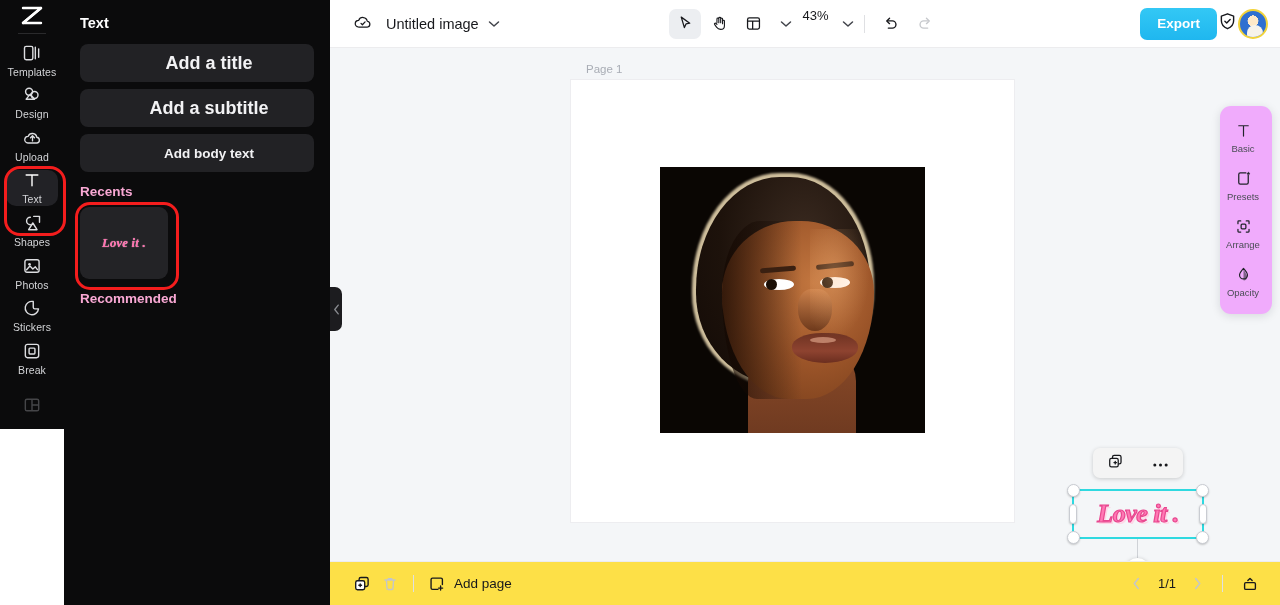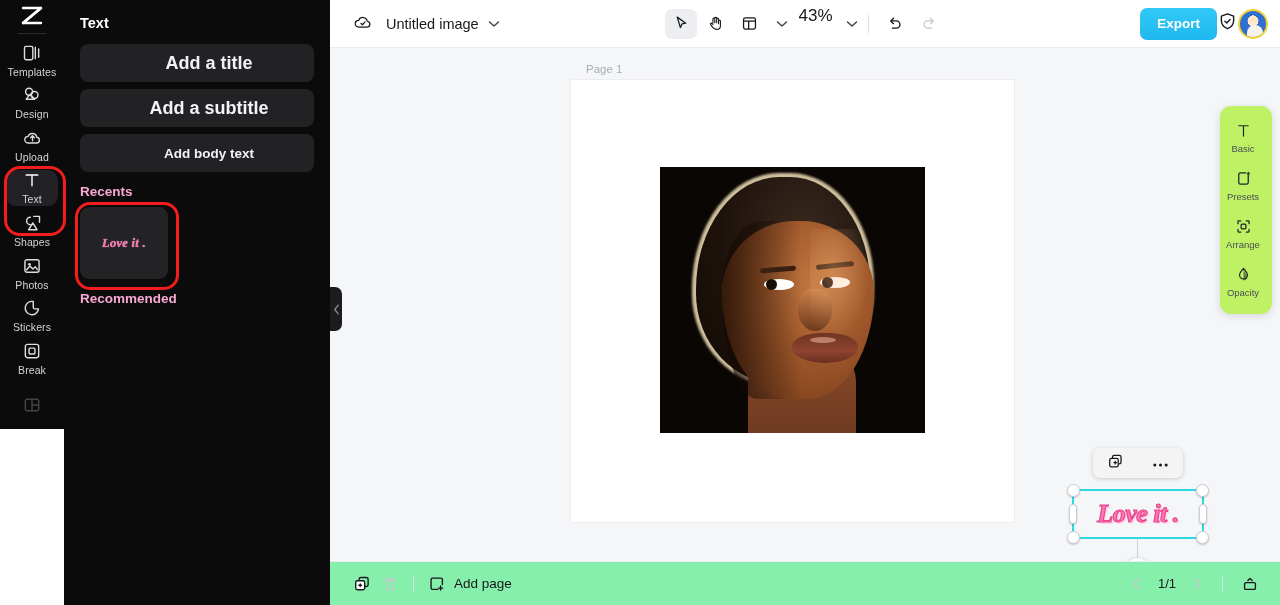--- a/index.html
+++ b/index.html
@@ -121,21 +121,21 @@
     display: flex; align-items: center; justify-content: center; gap: 2px;
     height: 48px; pointer-events: none;
   }
   .tb-center > * { pointer-events: auto; }
   .tb-btn {
     width: 32px; height: 30px; border-radius: 7px;
     display: flex; align-items: center; justify-content: center;
     color: #17181c;
   }
   .tb-btn.sel { background: #eceef1; }
-  .tb-zoom { font-size: 17px; color: #17181c; margin: 0 2px 16px 8px; }
+  .tb-zoom { font-size: 13px; color: #17181c; margin: 0 2px 16px 8px; }
   .tb-div { width: 1px; height: 18px; background: #dfe0e3; margin: 0 8px; }
   .tb-right { margin-left: auto; display: flex; align-items: center; gap: 0; }
   .export-btn {
     height: 32px; padding: 0 17px; border-radius: 7px;
     background: linear-gradient(180deg,#33c8f5 0%,#1fb7ef 100%);
     color: #fff; font-size: 13.5px; font-weight: 700;
     display: flex; align-items: center; justify-content: center; border: none;
   }
   .avatar {
     width: 30px; height: 30px; border-radius: 50%;
@@ -251,38 +251,38 @@
   .h-bar.r { right: -5px; }
   .rot-stem { position: absolute; left: 807px; top: 491px; width: 1px; height: 20px; background: #cfd2d7; z-index: 9; }
   .rot-btn {
     position: absolute; left: 795px; top: 510px; width: 25px; height: 25px;
     background: #fff; border-radius: 50%; box-shadow: 0 1px 4px rgba(0,0,0,.25);
     display: flex; align-items: center; justify-content: center; z-index: 11;
   }
 
   
   .bottombar {
-    height: 44px; flex: 0 0 44px; background: #86efac;
+    height: 44px; flex: 0 0 44px; background: #fde047;
     border-top: 1px solid #ececee;
     display: flex; align-items: center; padding: 0 16px 0 18px;
   }
   .bb-btn { width: 28px; height: 26px; display: flex; align-items: center; justify-content: center; color: #17181c; }
   .bb-btn.dim { color: #c3c6cb; }
   .bb-div { width: 1px; height: 17px; background: #dfe0e3; margin: 0 9px; }
   .addpage {
     display: flex; align-items: center; gap: 8px; font-size: 13.5px; color: #17181c; margin-left: 5px;
   }
   .bb-right { margin-left: auto; display: flex; align-items: center; gap: 4px; }
   .pg-arrow { width: 24px; height: 24px; display:flex; align-items:center; justify-content:center; color:#c3c6cb; }
   .pg-count { font-size: 13px; color: #17181c; padding: 0 5px; }
 
   
   .right-panel {
     position: absolute; right: 8px; top: 58px; width: 52px;
-    background: #bef264; border-radius: 11px;
+    background: #f0abfc; border-radius: 11px;
     box-shadow: 0 2px 10px rgba(16,24,40,.13);
     padding: 8px 6px 8px 0; z-index: 15;
   }
   .rp-item {
     display: flex; flex-direction: column; align-items: center; justify-content: center;
     gap: 3px; padding: 7px 0 8px 0; color: #21242a;
   }
   .rp-item .rp-label { font-size: 9.5px; color: #4a4d55; }
 </style>
 </head>

